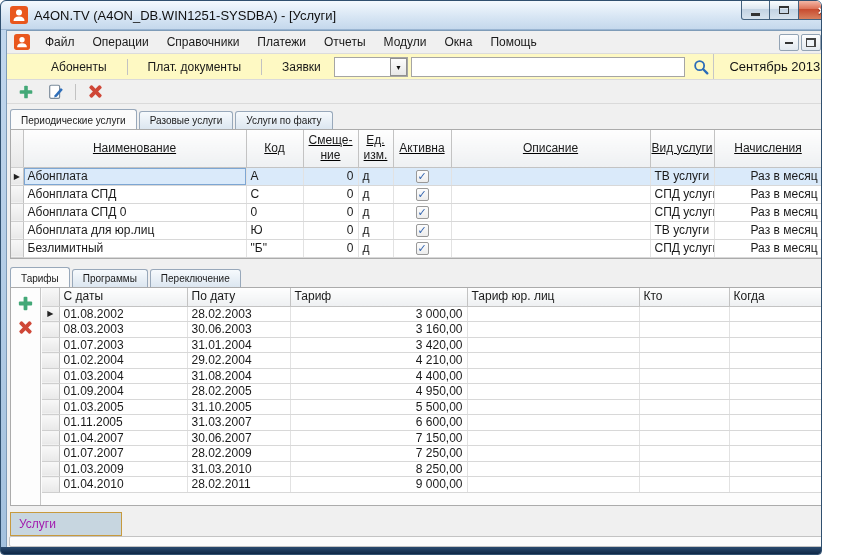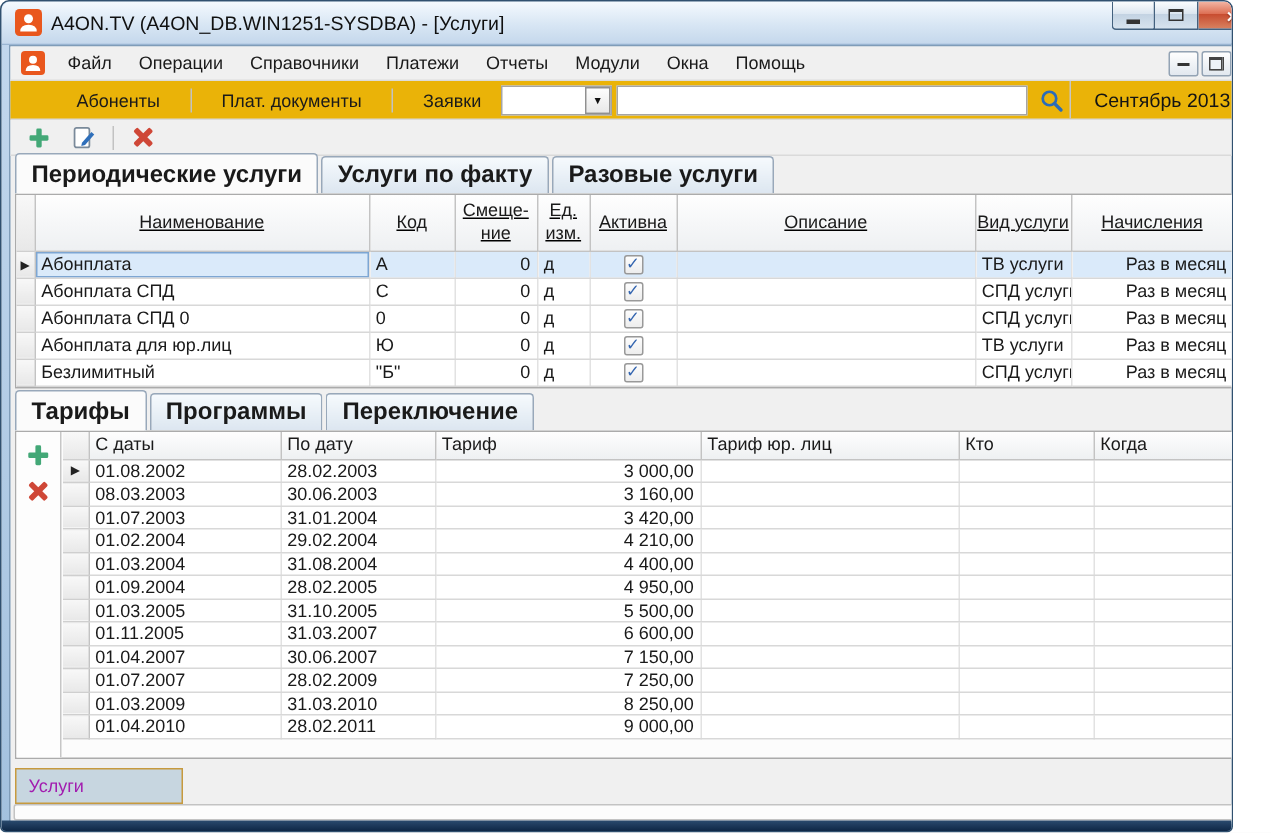--- a/index.html
+++ b/index.html
@@ -33,21 +33,21 @@
   .mdi-icon { width:16px; height:16px; margin:0 6px 0 7px; }
   .menu-item { padding:3px 9px; font-size:12px; color:#1a1a1a; cursor:default; }
   .mdi-controls { position:absolute; right:3px; top:3px; display:flex; gap:2px; }
   .mdi-btn { width:20px; height:17px; border:1px solid #93a3b4; border-radius:2px;
             background:linear-gradient(#fefefe,#e2e8ef); display:flex; align-items:center; justify-content:center;
             font-size:10px; color:#333; }
   .ico-restore { position:relative; width:10px; height:9px; }
   .ico-restore::before { content:''; position:absolute; right:0; top:0; width:7px; height:6px; border:1px solid #444; border-top-width:2px; }
   .ico-restore::after  { content:''; position:absolute; left:0; bottom:0; width:7px; height:6px; border:1px solid #444; border-top-width:2px; background:#eef3f8; }
   
-  .toolbar1 { position:absolute; left:0; top:23px; width:839px; height:26px; background:#eab308;
+  .toolbar1 { position:absolute; left:0; top:23px; width:839px; height:26px; background:#fef9c3;
             border-bottom:1px solid #dadada; }
   .navgroup { position:absolute; left:24px; top:0; height:25px; display:flex; align-items:center; }
   .nav-btn { padding:0 20px; font-size:12px; color:#1a1a1a; line-height:24px; }
   .tsep { width:1px; height:16px; background:#c2c2c2; }
   .combo { position:absolute; left:327px; top:3px; width:74px; height:20px; background:#fff;
             border:1px solid #a5a5a5; display:flex; }
   .combo input { flex:1; border:none; outline:none; width:50px; font-size:12px; padding:0 3px; background:transparent; }
   .combo .drop { width:17px; height:18px; border:1px solid #909090; margin:0; background:linear-gradient(#fdfdfd,#e8e8e8);
             display:flex; align-items:center; justify-content:center; font-size:7px; color:#111; }
   .search-box { position:absolute; left:404px; top:3px; width:274px; height:20px; background:#fff;
@@ -58,22 +58,22 @@
             display:flex; align-items:center; justify-content:center; font-size:13px; font-weight:normal; color:#141414; }
   
   .toolbar2 { position:absolute; left:0; top:49px; width:839px; height:24px; background:#f0f0f0;
             border-bottom:1px solid #dadada; display:flex; align-items:center; padding-left:8px; gap:8px; }
   .tool-ico { width:22px; height:20px; display:flex; align-items:center; justify-content:center; }
   
   .tabstrip { position:absolute; height:24px; display:flex; align-items:flex-end; padding-left:3px; }
   .tabstrip1 { left:0; top:74px; width:839px; }
   .tabstrip2 { left:3px; top:232px; width:830px; padding-left:0; }
   .tab { padding:3px 10px 3px; margin-right:2px; border:1px solid #98a8ba; border-bottom:none;
-            border-radius:3px 3px 0 0; background:linear-gradient(#f6fafd,#dce6f0); font-size:16px; color:#1a1a1a;
-            position:relative; top:0;font-weight:bold; }
+            border-radius:3px 3px 0 0; background:linear-gradient(#f6fafd,#dce6f0); font-size:10px; color:#1a1a1a;
+            position:relative; top:0; }
   .tab.active { background:#fbfbfb; padding-top:5px; z-index:2; }
   
   .panel { position:absolute; background:#fcfcfc; border:1px solid #ababab; }
   .panel1 { left:3px; top:98px; width:831px; height:130px; }
   .panel2 { left:3px; top:256px; width:831px; height:219px; }
   table { border-collapse:collapse; table-layout:fixed; background:#fff; }
   th, td { overflow:hidden; white-space:nowrap; font-weight:normal; font-size:12px; color:#1a1a1a; }
   th { background:linear-gradient(#fefefe,#eef0f2); border-right:1px solid #c3c3c3; border-bottom:1px solid #c3c3c3;
        text-align:center; vertical-align:middle; white-space:pre-line; line-height:1.25; }
   td { border-right:1px solid #e2e2e2; border-bottom:1px solid #d8d8d8; padding:0 4px; }
@@ -213,22 +213,22 @@
           <g transform="rotate(45 9 9)">
               <rect x="7" y="1" width="4" height="16" rx="1.2" fill="#cf4737"></rect>
               <rect x="1" y="7" width="16" height="4" rx="1.2" fill="#cf4737"></rect>
             </g>
         </svg>
       </div>
     </div>
 
     <div class="tabstrip tabstrip1">
         <div class="tab active">Периодические услуги</div>
+        <div class="tab">Разовые услуги</div>
         <div class="tab">Услуги по факту</div>
-        <div class="tab">Разовые услуги</div>
       </div>
 
     <div class="panel panel1">
       <table class="grid1">
         <colgroup>
             <col style="width:12px">
             <col style="width:223px">
             <col style="width:57px">
             <col style="width:55px">
             <col style="width:35px">

